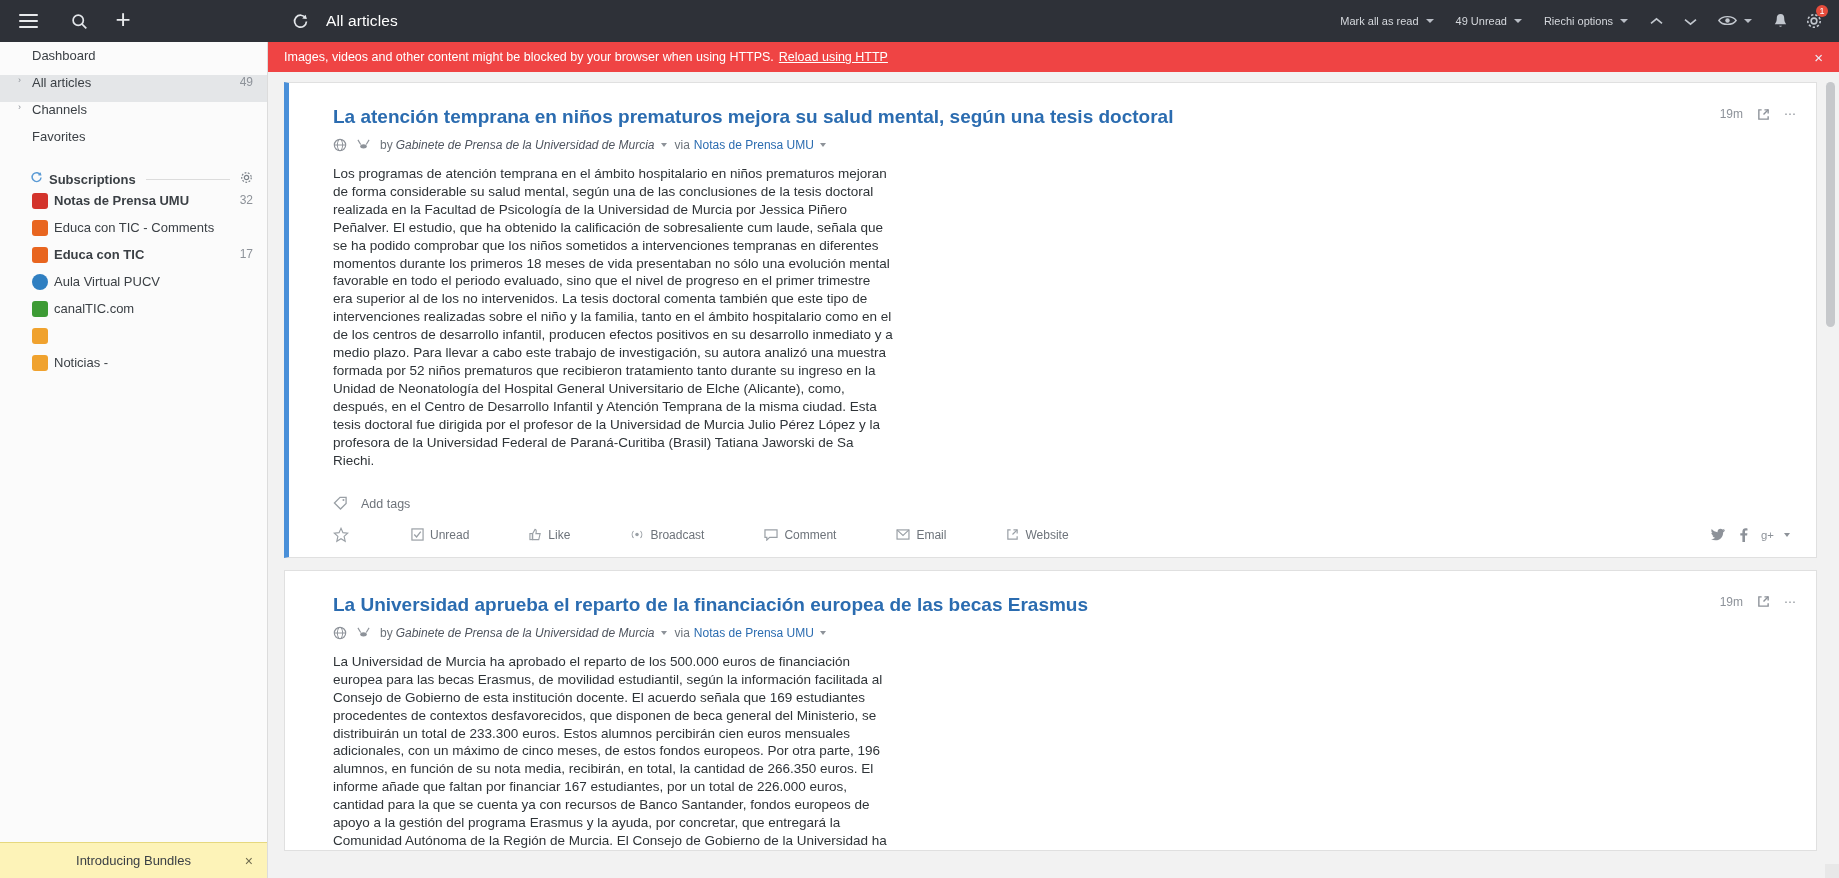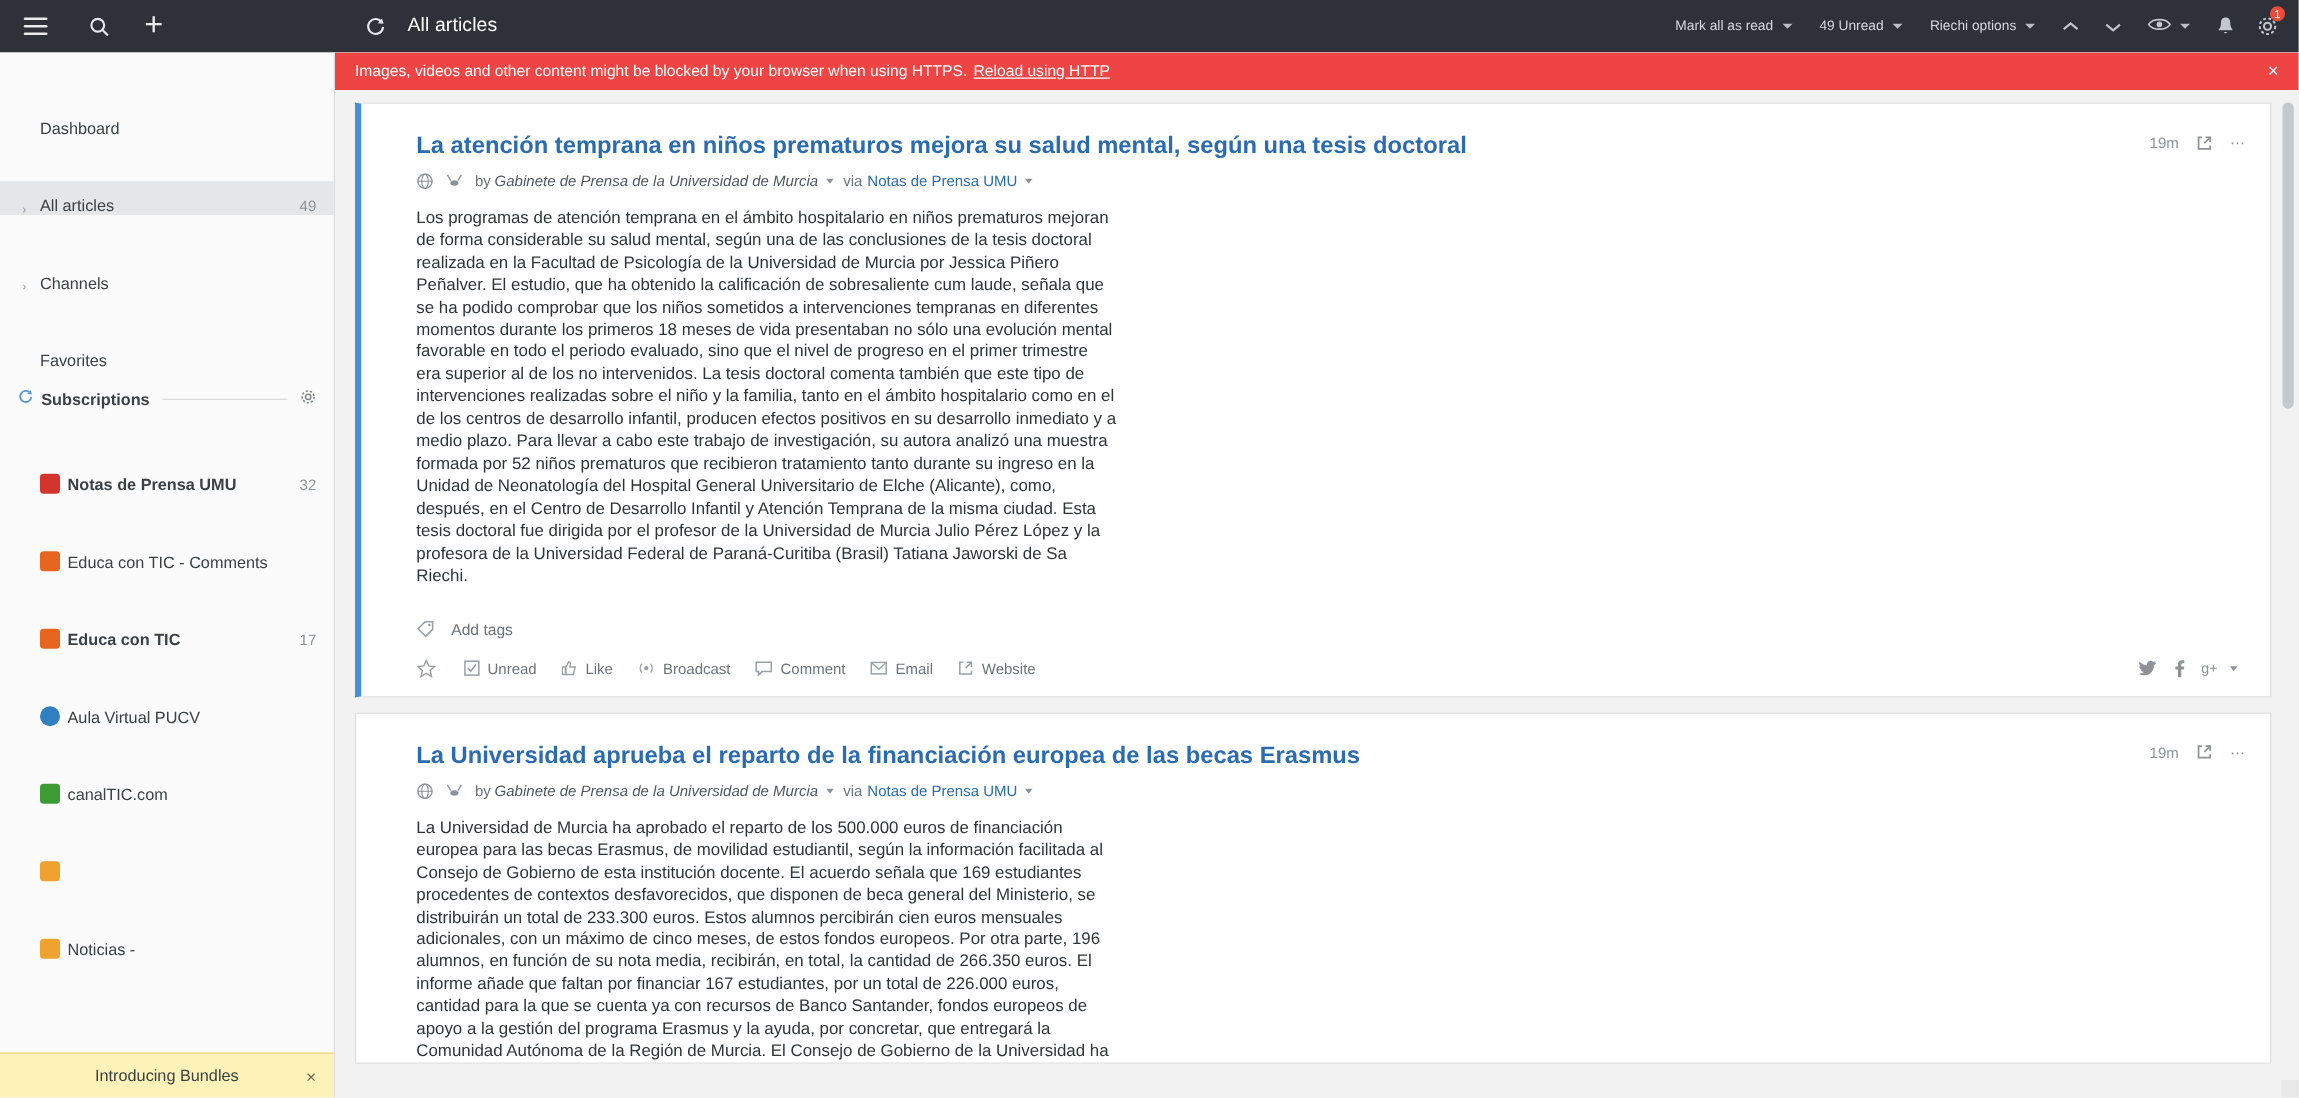--- a/index.html
+++ b/index.html
@@ -42,32 +42,32 @@
 
   
   .body-row { flex: 1; display: flex; min-height: 0; }
 
   
   .sidebar {
     width: 268px; flex: 0 0 268px; background: #fbfbfb; border-right: 1px solid #dcdcdc;
     position: relative; overflow: hidden;
   }
   .side-item {
-    display: flex; align-items: flex-end; height: 27px; padding: 0 14px 0 18px;
-    font-size: 13px; color: #3b4045; cursor: pointer; position: relative; margin-top: 35px;
+    display: flex; align-items: flex-start; height: 27px; padding: 0 14px 0 18px;
+    font-size: 13px; color: #3b4045; cursor: pointer; position: relative;
   }
   .side-item .twisty {
     width: 14px; flex: 0 0 14px; color: #8a8f96; font-size: 9px; display: flex; align-items: center;
   }
   .side-item .sicon { width: 22px; flex: 0 0 22px; display: flex; align-items: center; }
   .side-item .slabel { flex: 1; overflow: hidden; text-overflow: ellipsis; white-space: nowrap; }
   .side-item .scount { color: #8d9299; font-size: 12px; margin-left: 8px; }
   .side-item.selected { background: #e4e6e8; }
   .side-item.bold .slabel { font-weight: bold; }
-  .sec-head { display: flex; align-items: center; height: 28px; padding: 0 14px 0 14px; cursor: pointer; }
+  .sec-head { display: flex; align-items: center; height: 28px; padding: 0 14px 0 30px; cursor: pointer; }
   .sec-head .sec-label { font-weight: bold; font-size: 13px; color: #3b4045; margin-left: 6px; }
   .sec-rule { flex: 1; height: 1px; background: #dcdcdc; margin: 0 10px; }
   .sec-gear { color: #7d838a; cursor: pointer; }
   .fav-icon { width: 16px; height: 16px; border-radius: 3px; display: inline-block; }
 
   .bundles {
     position: absolute; left: 0; bottom: 0; width: 100%; height: 36px;
     background: #fdf3b8; border-top: 1px solid #e6d87e; display: flex; align-items: center;
     justify-content: center; font-size: 13px; color: #3b4045; cursor: pointer;
   }
@@ -98,21 +98,21 @@
   .art-meta .feed { color: #2b6cb0; cursor: pointer; }
   .mini-caret { display: inline-block; margin-left: 6px; border-left: 3.5px solid transparent; border-right: 3.5px solid transparent; border-top: 4px solid #8d9299; }
   .art-body { margin-top: 13px; font-size: 13.5px; line-height: 1.33; color: #2f3438; max-width: 560px; text-align: left; }
   .art-right { position: absolute; top: 24px; right: 20px; display: flex; align-items: center; color: #8d9299; font-size: 12px; }
   .art-right .ar-ic { margin-left: 14px; cursor: pointer; display: flex; align-items: center; }
   .tags-row { display: flex; align-items: center; margin-top: 26px; color: #6d737a; font-size: 12.5px; }
   .tags-row .tag-ic { margin-right: 13px; color: #9aa0a6; }
   .tags-row .add-tags { cursor: pointer; }
   .actions {
     display: flex; align-items: center; margin-top: 14px; padding-bottom: 14px;
-    color: #6d737a; font-size: 12px;
+    color: #6d737a; font-size: 12px; gap: 40px;
   }
   .act { display: flex; align-items: center; margin-right: 20px; cursor: pointer; }
   .act .a-ic { margin-right: 6px; display: flex; align-items: center; }
   .act.star { margin-right: 22px; }
   .social { margin-left: auto; display: flex; align-items: center; color: #9aa0a6; }
   .social span { margin-left: 13px; cursor: pointer; display: flex; align-items: center; }
 
   .scroll-track { position: absolute; right: 4px; top: 40px; width: 9px; bottom: 4px; }
   .scroll-thumb { position: absolute; top: 0; left: 0; width: 9px; height: 245px; background: #c6c8cb; border-radius: 5px; }
   .corner-sq { position: absolute; right: 0; bottom: 0; width: 14px; height: 14px; background: #e8e8e8; }

